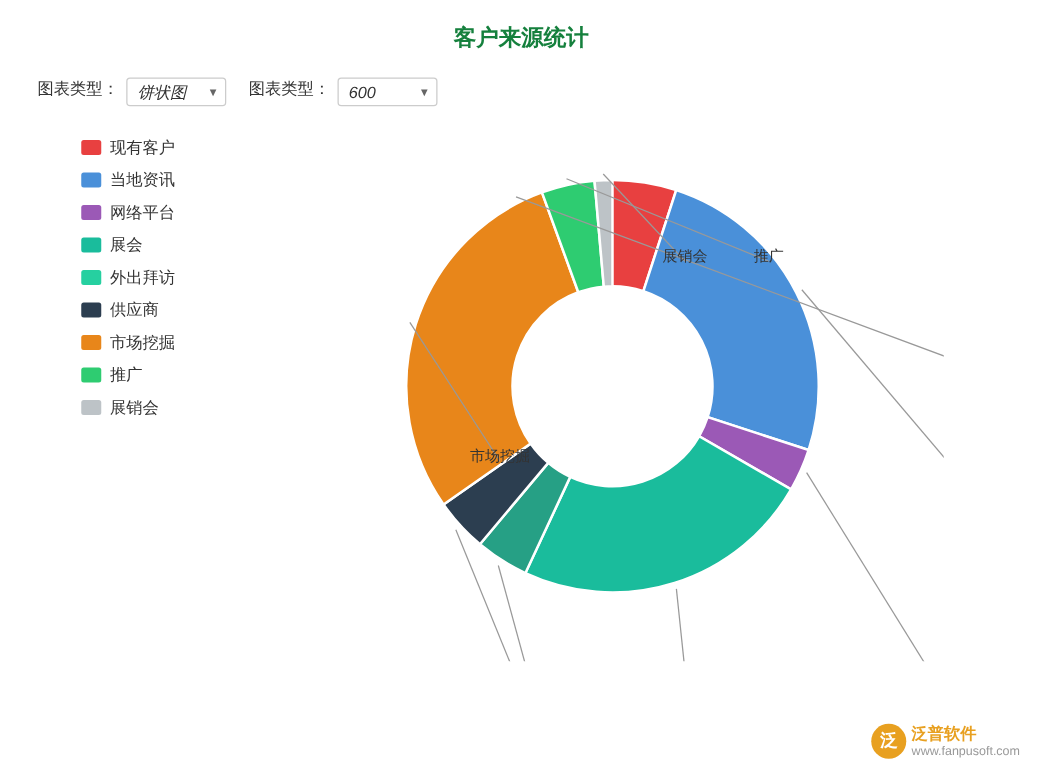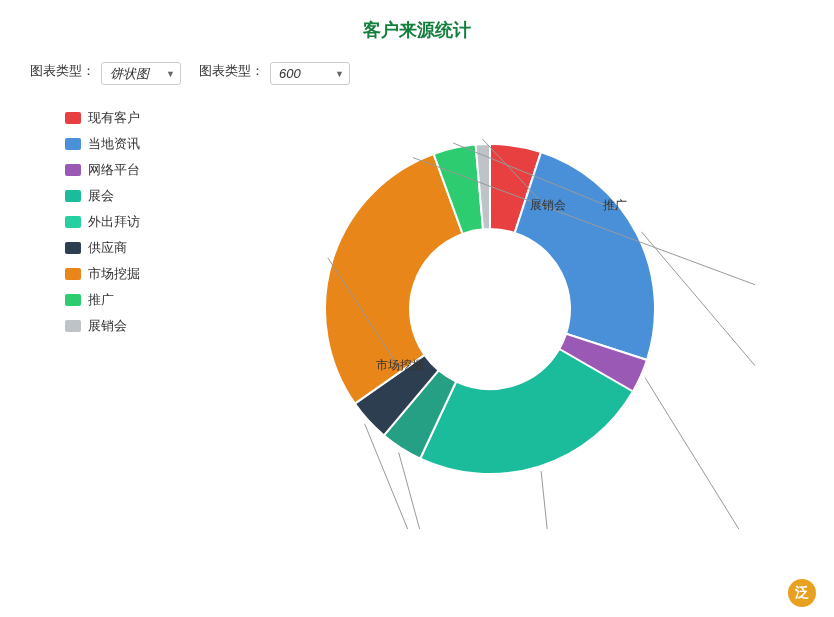--- a/index.html
+++ b/index.html
@@ -209,14 +209,18 @@
           <line x1="247.58470414789286" y1="40.161802331084175" x2="313" y2="110" stroke="#999" stroke-width="1"></line>
           <text x="313" y="110" font-size="12" fill="#333" text-anchor="middle">展销会</text>
         </g>
     </svg>
   </div>
 </div>
 
 <div class="footer">
   <div style="display:flex;align-items:center;gap:4px;">
     <div style="width:28px;height:28px;background:#e8a020;border-radius:50%;display:flex;align-items:center;justify-content:center;color:#fff;font-size:14px;font-weight:bold;">泛</div>
+    <div>
+      <div style="font-size:13px;color:#e8a020;font-weight:bold;">泛普软件</div>
+      <div style="font-size:10px;color:#999;">www.fanpusoft.com</div>
+    </div>
   </div>
 </div>
 
 </body></html>

